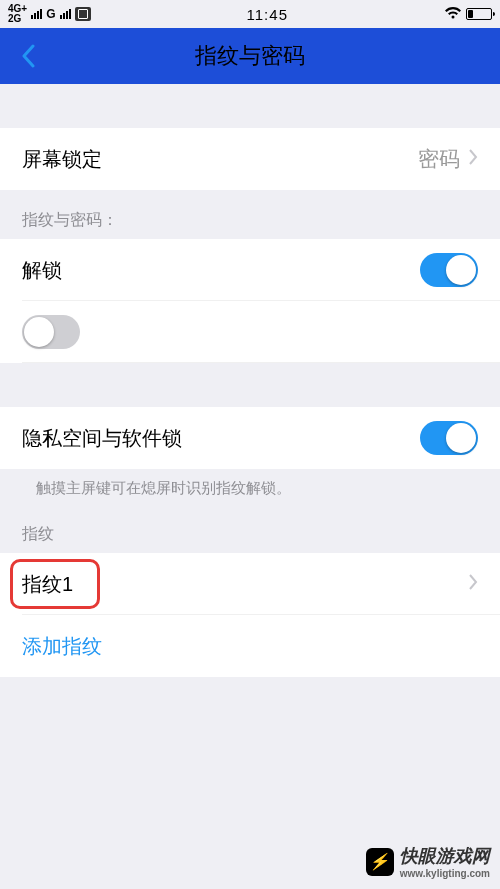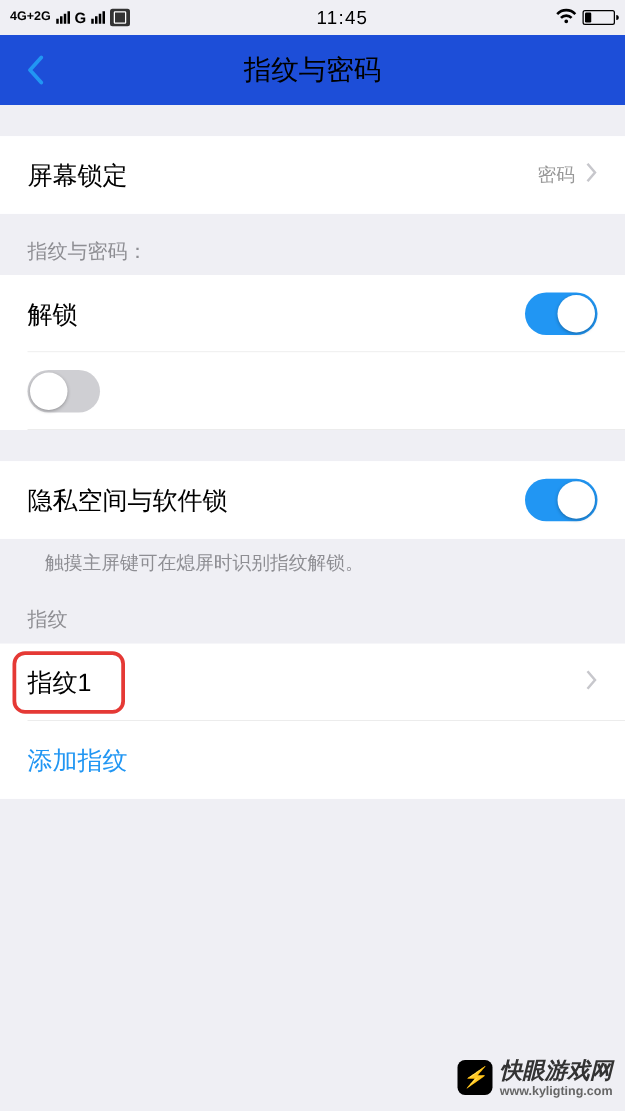--- a/index.html
+++ b/index.html
@@ -16,21 +16,21 @@
     .status-bar {
       height: 28px;
       display: flex;
       align-items: center;
       justify-content: space-between;
       padding: 0 8px;
       font-size: 13px;
       background: #efeff4;
     }
     .status-left, .status-right { display: flex; align-items: center; gap: 4px; }
-    .net-stack { display: flex; flex-direction: row; line-height: 1; font-size: 10px; font-weight: 600; }
+    .net-stack { display: flex; flex-direction: column; line-height: 1; font-size: 10px; font-weight: 600; }
     .signal { display: inline-flex; align-items: flex-end; gap: 1px; }
     .signal span { width: 2px; background: #000; display: inline-block; }
     .signal span:nth-child(1){height:4px} .signal span:nth-child(2){height:6px}
     .signal span:nth-child(3){height:8px} .signal span:nth-child(4){height:10px}
     .msg-box { width: 16px; height: 14px; background:#333; border-radius:2px; position:relative; }
     .msg-box::after{content:"";position:absolute;top:2px;left:3px;right:3px;bottom:2px;border:1px solid #fff;border-radius:1px;}
     .status-time { font-size: 15px; font-weight: 400; letter-spacing: 1px;}
     .wifi-icon, .battery { display:inline-block; }
     .battery { width: 26px; height: 12px; border: 1.5px solid #000; border-radius: 2px; position: relative; }
     .battery::after { content:""; position:absolute; right:-4px; top:3px; width:2px; height:4px; background:#000; border-radius:0 2px 2px 0;}
@@ -48,36 +48,36 @@
       position: absolute;
       left: 10px;
       top: 50%;
       transform: translateY(-50%);
       width: 36px; height: 36px;
       display:flex; align-items:center; justify-content:center;
     }
     .title { font-size: 22px; font-weight: 500; }
     
     .group { background:#fff; }
-    .group.mt { margin-top: 25px; }
+    .group.mt { margin-top: 44px; }
     .row {
       min-height: 62px;
       padding: 0 22px;
       display:flex;
       align-items:center;
       justify-content: space-between;
       position:relative;
       background:#fff;
     }
     .row.divider::after{
       content:""; position:absolute; left:22px; right:0; bottom:0;
       height:1px; background:#e0e0e0; transform: scaleY(0.5);
     }
     .row .label { font-size: 20px; color:#000; }
-    .row .value { font-size: 15px; color:#999; margin-right: 8px;}
+    .row .value { font-size: 21px; color:#999; margin-right: 8px;}
     .row .tail { display:flex; align-items:center; }
     .chevron { color:#c7c7cc; }
     .row .link { color:#2196f3; font-size: 20px; }
     .section-hint {
       padding: 20px 22px 8px;
       color:#8e8e93;
       font-size: 16px;
     }
     .footnote {
       padding: 10px 36px 18px;

